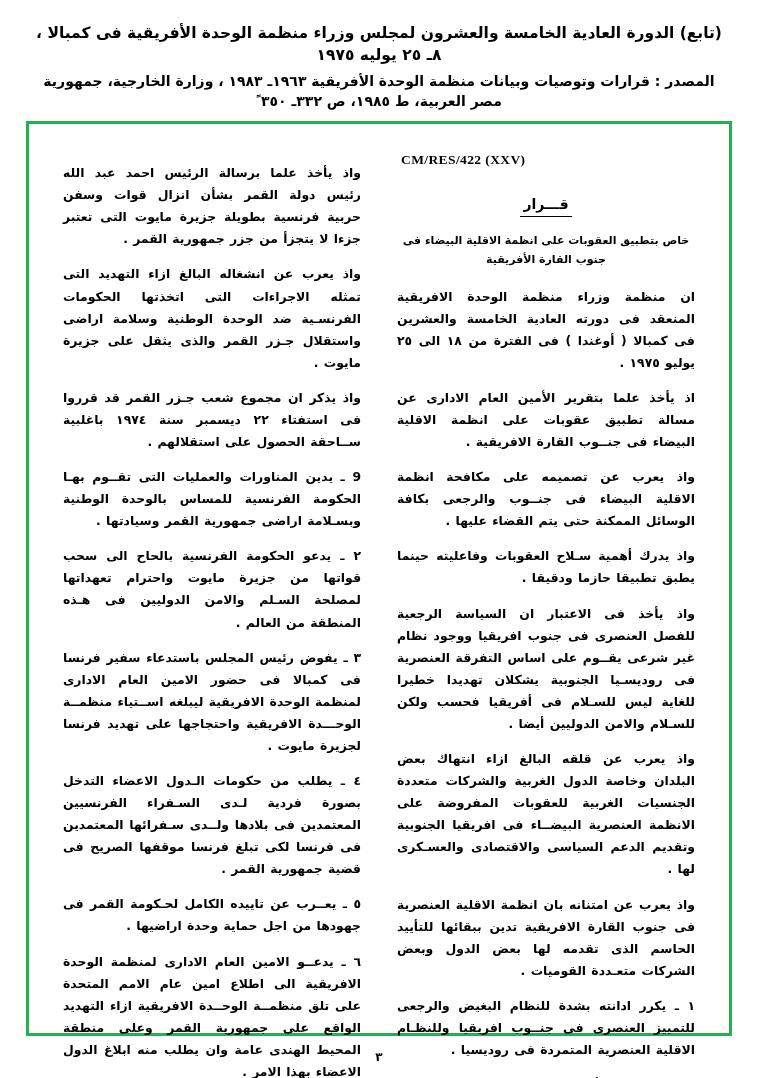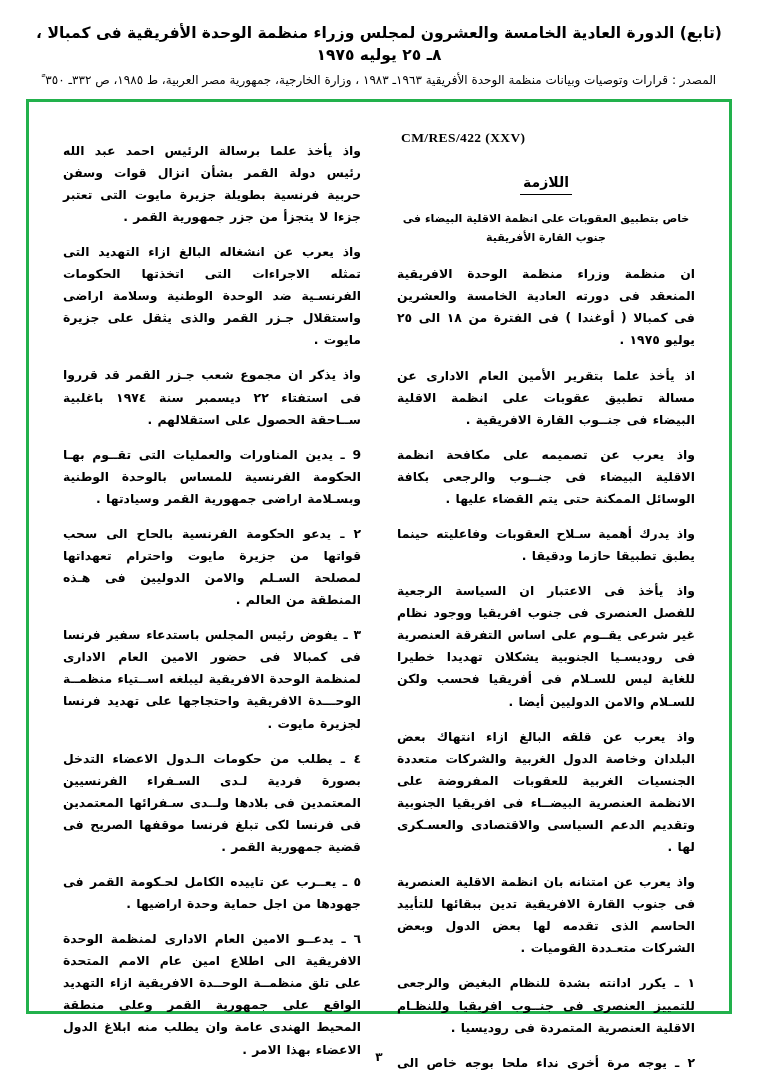--- a/index.html
+++ b/index.html
@@ -27,22 +27,22 @@
     margin-bottom: 6px;
   }
   .header-title {
     font-size: 15.5px;
     font-weight: bold;
     line-height: 1.45;
     letter-spacing: 0px;
     margin: 0 10px 5px 10px;
   }
   .header-source {
-    font-size: 12px;
-    font-weight: normal;
+    font-size: 14px;
+    font-weight: bold;
     line-height: 1.4;
     margin: 0 14px;
   }
   .frame {
     border: 3px solid #22b14c;
     margin-top: 10px;
     height: 915px;
     box-sizing: border-box;
     padding: 18px 16px 10px 16px;
     position: relative;
@@ -119,21 +119,21 @@
   <div class="header">
     <div class="header-title">(تابع) الدورة العادية الخامسة والعشرون لمجلس وزراء منظمة الوحدة الأفريقية فى كمبالا ، ٨ـ ٢٥ يوليه ١٩٧٥</div>
     <div class="header-source">المصدر : قرارات وتوصيات وبيانات منظمة الوحدة الأفريقية ١٩٦٣ـ ١٩٨٣ ، وزارة الخارجية، جمهورية مصر العربية، ط ١٩٨٥، ص ٣٣٢ـ ٣٥٠ ً</div>
   </div>
 
   <div class="frame">
     <div class="columns">
 
       <div class="col col-right">
         <div class="doc-code">CM/RES/422 (XXV)</div>
-        <div class="res-word">اللازمة</div>
+        <div class="res-word">قـــرار</div>
         <div class="res-rule"></div>
         <div class="res-title">خاص بتطبيق العقوبات على انظمة الاقلية البيضاء فى جنوب القارة الأفريقية</div>
 
         <p class="para first">ان منظمة وزراء منظمة الوحدة الافريقية المنعقد فى دورته العادية الخامسة والعشرين فى كمبالا ( أوغندا ) فى الفترة من ١٨ الى ٢٥ يوليو ١٩٧٥ .</p>
         <p class="para">اذ يأخذ علما بتقرير الأمين العام الادارى عن مسالة تطبيق عقوبات على انظمة الاقلية البيضاء فى جنــوب القارة الافريقية .</p>
         <p class="para">واذ يعرب عن تصميمه على مكافحة انظمة الاقلية البيضاء فى جنــوب والرجعى بكافة الوسائل الممكنة حتى يتم القضاء عليها .</p>
         <p class="para">واذ يدرك أهمية سـلاح العقوبات وفاعليته حينما يطبق تطبيقا حازما ودقيقا .</p>
         <p class="para">واذ يأخذ فى الاعتبار ان السياسة الرجعية للفصل العنصرى فى جنوب افريقيا ووجود نظام غير شرعى يقــوم على اساس التفرقة العنصرية فى روديسـيا الجنوبية يشكلان تهديدا خطيرا للغاية ليس للسـلام فى أفريقيا فحسب ولكن للسـلام والامن الدوليين أيضا .</p>
         <p class="para">واذ يعرب عن قلقه البالغ ازاء انتهاك بعض البلدان وخاصة الدول الغربية والشركات متعددة الجنسيات الغربية للعقوبات المفروضة على الانظمة العنصرية البيضــاء فى افريقيا الجنوبية وتقديم الدعم السياسى والاقتصادى والعسـكرى لها .</p>
         <p class="para">واذ يعرب عن امتنانه بان انظمة الاقلية العنصرية فى جنوب القارة الافريقية تدين ببقائها للتأييد الحاسم الذى تقدمه لها بعض الدول وبعض الشركات متعـددة القوميات .</p>

